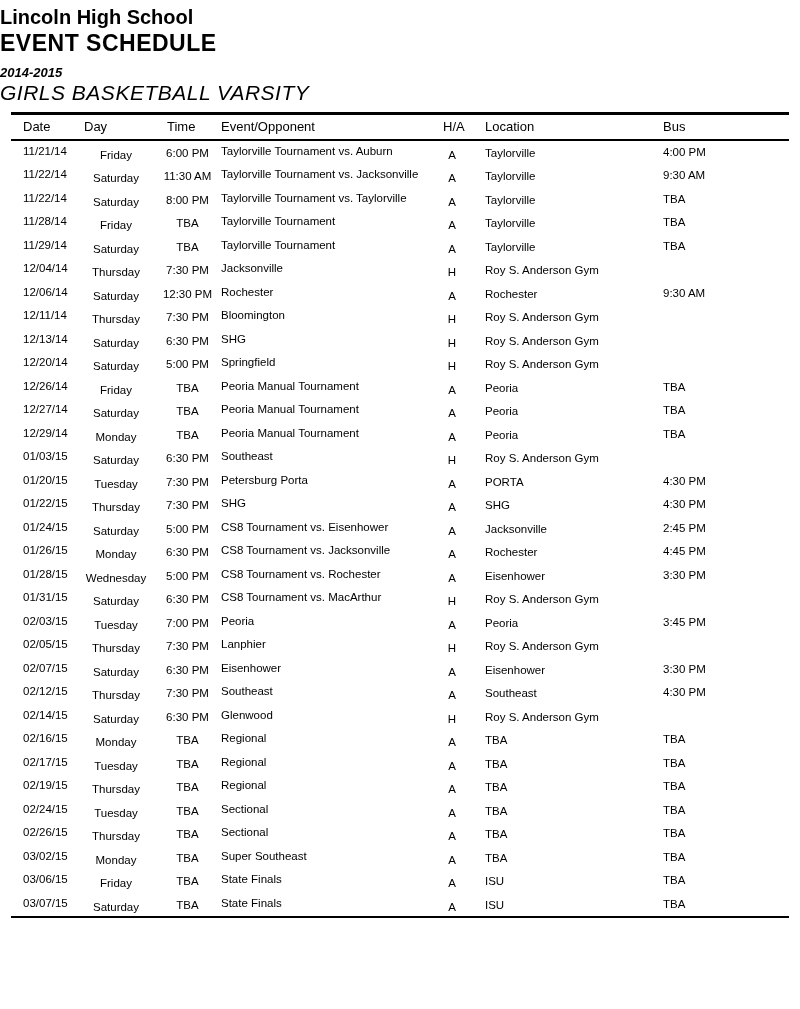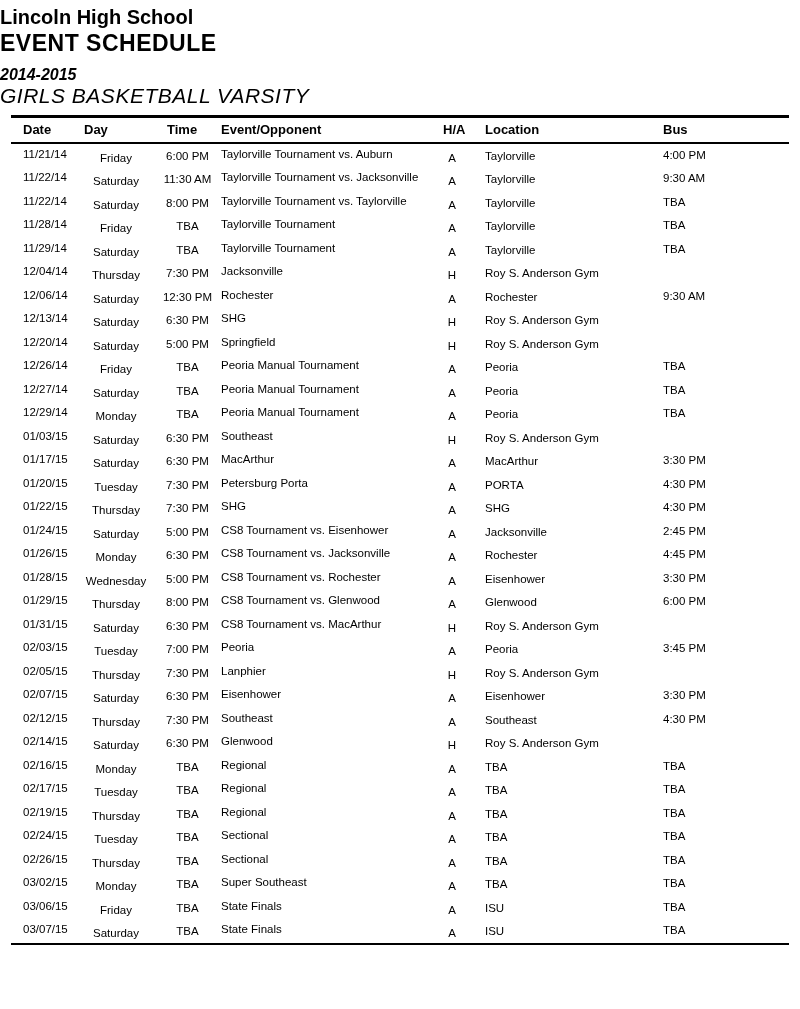--- a/index.html
+++ b/index.html
@@ -6,35 +6,35 @@
   body {
     width: 800px;
     height: 1009px;
     font-family: "Liberation Sans", sans-serif;
     color: #000000;
     overflow: hidden;
   }
   .header { text-align: left; padding-top: 5px; }
   .school { font-size: 20px; font-weight: bold; line-height: 1.2; }
   .title  { font-size: 23px; font-weight: bold; line-height: 1.25; letter-spacing: 0.5px; }
-  .season { font-size: 16px; font-weight: bold; font-style: italic; margin-top: 8px; line-height: 1.15; }
+  .season { font-size: 13px; font-weight: bold; font-style: italic; margin-top: 8px; line-height: 1.15; }
   .team   { font-size: 21px; font-style: italic; line-height: 1.1; letter-spacing: 0.5px; }
 
   .rule { height: 0; border-top: 3px solid #000; margin: 8px 11px 0 11px; }
 
   table {
     border-collapse: collapse;
     table-layout: fixed;
     width: 778px;
     margin-left: 11px;
     border-bottom: 2px solid #000;
   }
   thead th {
     font-size: 13px;
-    font-weight: bold;
+    font-weight: normal;
     text-align: left;
     padding-top: 4px;
     padding-bottom: 5px;
     border-bottom: 2px solid #000;
     white-space: nowrap;
   }
   tbody td {
     font-size: 11.5px;
     height: 23.5px;
     padding-top: 0;
@@ -155,20 +155,29 @@
         <tr>
           <td class="col0"><span>12/06/14</span></td>
           <td class="col1"><span>Saturday</span></td>
           <td class="col2"><span>12:30 PM</span></td>
           <td class="col3"><span>Rochester</span></td>
           <td class="col4"><span>A</span></td>
           <td class="col5"><span>Rochester</span></td>
           <td class="col6"><span>9:30 AM</span></td>
         </tr>
         <tr>
+          <td class="col0"><span>12/11/14</span></td>
+          <td class="col1"><span>Thursday</span></td>
+          <td class="col2"><span>7:30 PM</span></td>
+          <td class="col3"><span>Bloomington</span></td>
+          <td class="col4"><span>H</span></td>
+          <td class="col5"><span>Roy S. Anderson Gym</span></td>
+          <td class="col6"><span></span></td>
+        </tr>
+        <tr>
           <td class="col0"><span>12/13/14</span></td>
           <td class="col1"><span>Saturday</span></td>
           <td class="col2"><span>6:30 PM</span></td>
           <td class="col3"><span>SHG</span></td>
           <td class="col4"><span>H</span></td>
           <td class="col5"><span>Roy S. Anderson Gym</span></td>
           <td class="col6"><span></span></td>
         </tr>
         <tr>
           <td class="col0"><span>12/20/14</span></td>
@@ -207,29 +216,20 @@
           <td class="col6"><span>TBA</span></td>
         </tr>
         <tr>
           <td class="col0"><span>01/03/15</span></td>
           <td class="col1"><span>Saturday</span></td>
           <td class="col2"><span>6:30 PM</span></td>
           <td class="col3"><span>Southeast</span></td>
           <td class="col4"><span>H</span></td>
           <td class="col5"><span>Roy S. Anderson Gym</span></td>
           <td class="col6"><span></span></td>
-        </tr>
-        <tr>
-          <td class="col0"><span>01/17/15</span></td>
-          <td class="col1"><span>Saturday</span></td>
-          <td class="col2"><span>6:30 PM</span></td>
-          <td class="col3"><span>MacArthur</span></td>
-          <td class="col4"><span>A</span></td>
-          <td class="col5"><span>MacArthur</span></td>
-          <td class="col6"><span>3:30 PM</span></td>
         </tr>
         <tr>
           <td class="col0"><span>01/20/15</span></td>
           <td class="col1"><span>Tuesday</span></td>
           <td class="col2"><span>7:30 PM</span></td>
           <td class="col3"><span>Petersburg Porta</span></td>
           <td class="col4"><span>A</span></td>
           <td class="col5"><span>PORTA</span></td>
           <td class="col6"><span>4:30 PM</span></td>
         </tr>
@@ -263,29 +263,20 @@
         <tr>
           <td class="col0"><span>01/28/15</span></td>
           <td class="col1"><span>Wednesday</span></td>
           <td class="col2"><span>5:00 PM</span></td>
           <td class="col3"><span>CS8 Tournament vs. Rochester</span></td>
           <td class="col4"><span>A</span></td>
           <td class="col5"><span>Eisenhower</span></td>
           <td class="col6"><span>3:30 PM</span></td>
         </tr>
         <tr>
-          <td class="col0"><span>01/29/15</span></td>
-          <td class="col1"><span>Thursday</span></td>
-          <td class="col2"><span>8:00 PM</span></td>
-          <td class="col3"><span>CS8 Tournament vs. Glenwood</span></td>
-          <td class="col4"><span>A</span></td>
-          <td class="col5"><span>Glenwood</span></td>
-          <td class="col6"><span>6:00 PM</span></td>
-        </tr>
-        <tr>
           <td class="col0"><span>01/31/15</span></td>
           <td class="col1"><span>Saturday</span></td>
           <td class="col2"><span>6:30 PM</span></td>
           <td class="col3"><span>CS8 Tournament vs. MacArthur</span></td>
           <td class="col4"><span>H</span></td>
           <td class="col5"><span>Roy S. Anderson Gym</span></td>
           <td class="col6"><span></span></td>
         </tr>
         <tr>
           <td class="col0"><span>02/03/15</span></td>

